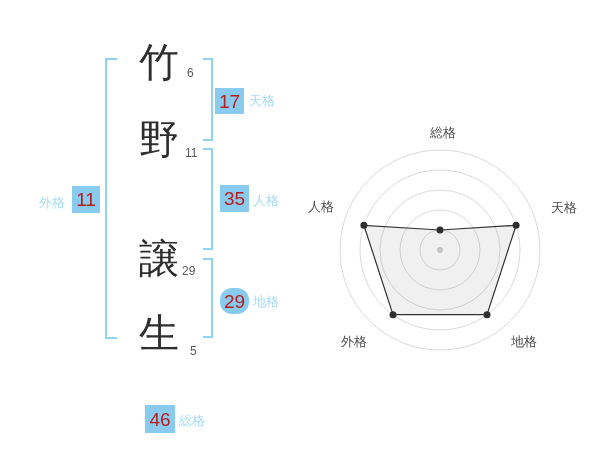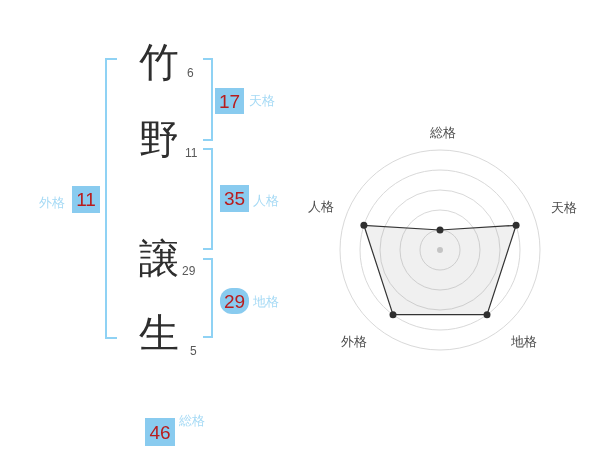--- a/index.html
+++ b/index.html
@@ -25,21 +25,21 @@
   .br-chi{top:258px;height:80px;}
 
   
   .value-box{position:absolute;background:#89cbef;color:#b91c1c;
              font-size:19px;font-weight:400;display:flex;align-items:center;
              justify-content:center;line-height:1;}
   .vb-ten{left:215px;top:88px;width:29px;height:26px;}
   .vb-jin{left:220px;top:185px;width:29px;height:27px;}
   .vb-chi{left:220px;top:288px;width:29px;height:26px;border-radius:12px;}
   .vb-gai{left:72px;top:186px;width:28px;height:27px;}
-  .vb-sou{left:145px;top:418px;width:30px;height:28px;}
+  .vb-sou{left:145px;top:405px;width:30px;height:28px;}
 
   
   .kaku-label{position:absolute;font-size:13px;line-height:1;color:#a6daf5;}
   .kl-ten{left:249px;top:94px}.kl-jin{left:253px;top:194px}
   .kl-chi{left:253px;top:295px}.kl-gai{left:39px;top:196px}
   .kl-sou{left:179px;top:414px}
 
   
   .radar{position:absolute;left:300px;top:115px;}
   .radar .ring{fill:none;stroke:#d9d9d9;stroke-width:1;}

